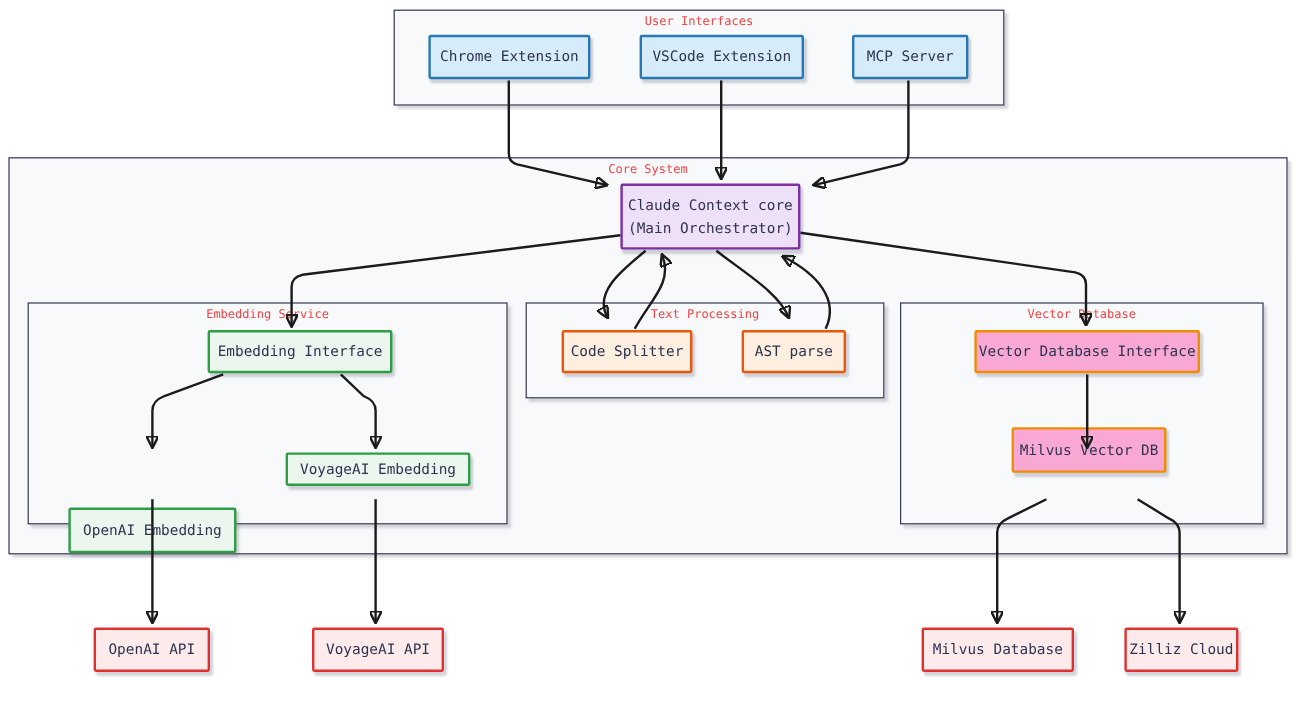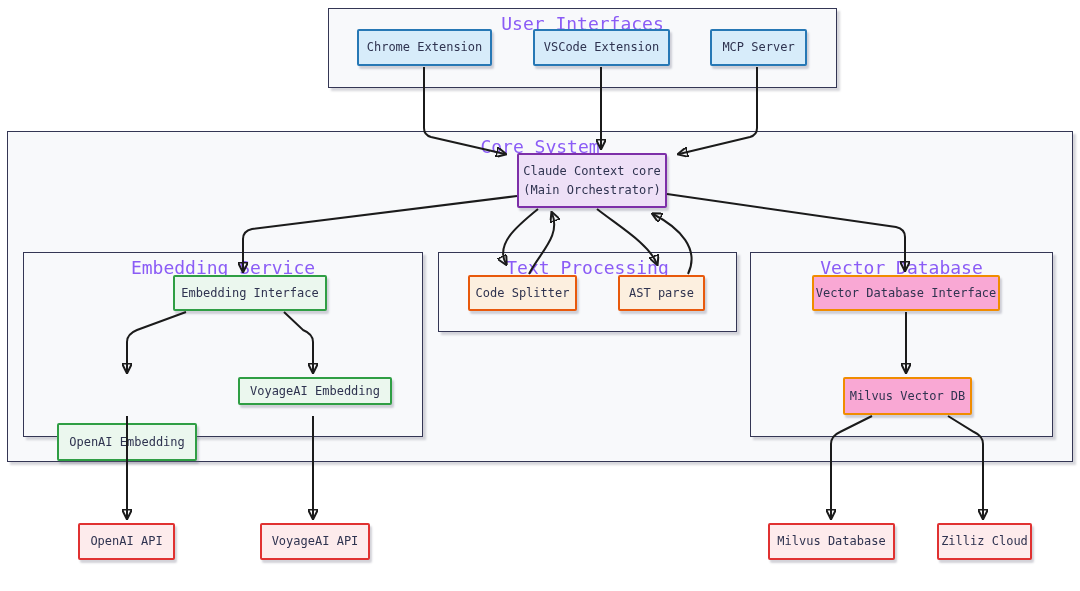--- a/index.html
+++ b/index.html
@@ -7,21 +7,21 @@
     position:relative;width:1080px;height:591px;background:#ffffff;
     font-family:"DejaVu Sans Mono","Liberation Mono",monospace;
     color:#2f3350;overflow:hidden;
   }
   .container{
     position:absolute;background:#f8f9fb;border:1.5px solid #343654;
     box-shadow:3px 3px 2px rgba(110,110,130,0.28);box-sizing:border-box;
   }
   .container-label{
     position:absolute;top:4px;left:0;width:100%;text-align:center;
-    font-size:18px;font-weight:500;color:#8b5cf6;pointer-events:none;
+    font-size:10px;font-weight:500;color:#ef4444;pointer-events:none;
   }
   .node{
     position:absolute;display:flex;flex-direction:column;align-items:center;justify-content:center;
     font-size:12px;line-height:1.55;text-align:center;box-sizing:border-box;
     border:2px solid #701a75;border-radius:2px;
     box-shadow:2px 3px 2px rgba(110,110,130,0.30);z-index:5;
   }
   .node-blue   {background:#d7ecfa;border-color:#2778b5;}
   .node-purple {background:#eee0f7;border-color:#7d2fa8;}
   .node-green  {background:#ebf7ee;border-color:#2f9e44;}
@@ -85,21 +85,21 @@
   <div class="node node-orange" style="left:468px;top:275px;width:109px;height:36px;">
     <span>Code Splitter</span>
   </div>
   <div class="node node-orange" style="left:618px;top:275px;width:87px;height:36px;">
     <span>AST parse</span>
   </div>
 
   <div class="node node-yellow" style="left:812px;top:275px;width:188px;height:36px;">
     <span>Vector Database Interface</span>
   </div>
-  <div class="node node-yellow" style="left:843px;top:377px;width:129px;height:38px;">
+  <div class="node node-yellow" style="left:843px;top:356px;width:129px;height:38px;">
     <span>Milvus Vector DB</span>
   </div>
 
   <div class="node node-red" style="left:78px;top:523px;width:97px;height:37px;">
     <span>OpenAI API</span>
   </div>
   <div class="node node-red" style="left:260px;top:523px;width:110px;height:37px;">
     <span>VoyageAI API</span>
   </div>
   <div class="node node-red" style="left:768px;top:523px;width:127px;height:37px;">

